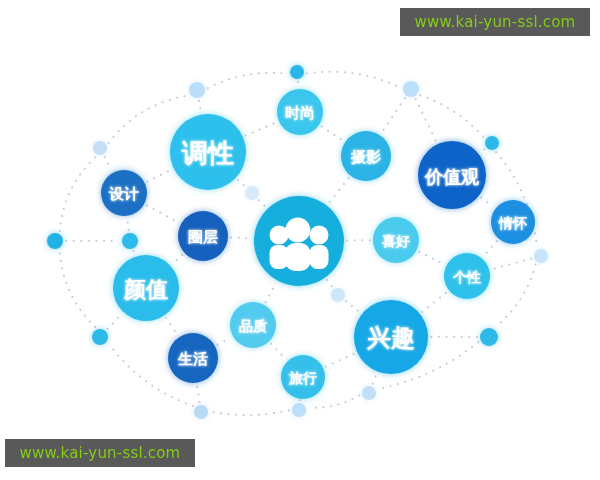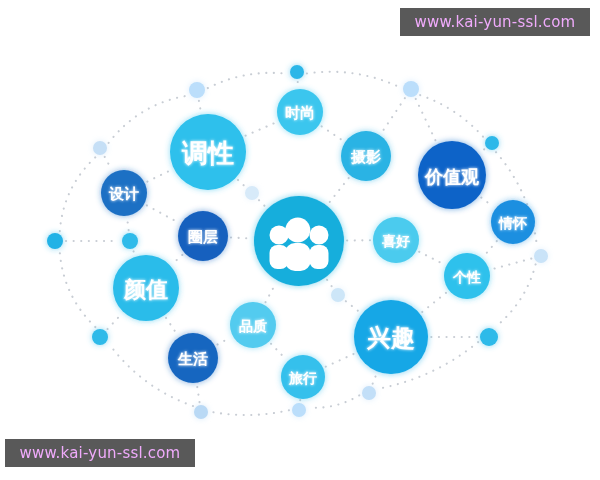--- a/index.html
+++ b/index.html
@@ -38,21 +38,21 @@
     fill: #ffffff;
     font-weight: bold;
     text-anchor: middle;
     dominant-baseline: central;
     paint-order: stroke;
   }
 
   .watermark {
     position: absolute;
     background: #595959;
-    color: #f0abfc;
+    color: #84cc16;
     font-family: "DejaVu Sans", "Liberation Sans", sans-serif;
     font-size: 15px;
     letter-spacing: 0.2px;
     display: flex;
     align-items: center;
     justify-content: center;
     white-space: nowrap;
   }
   #watermark-top {
     right: 10px;

